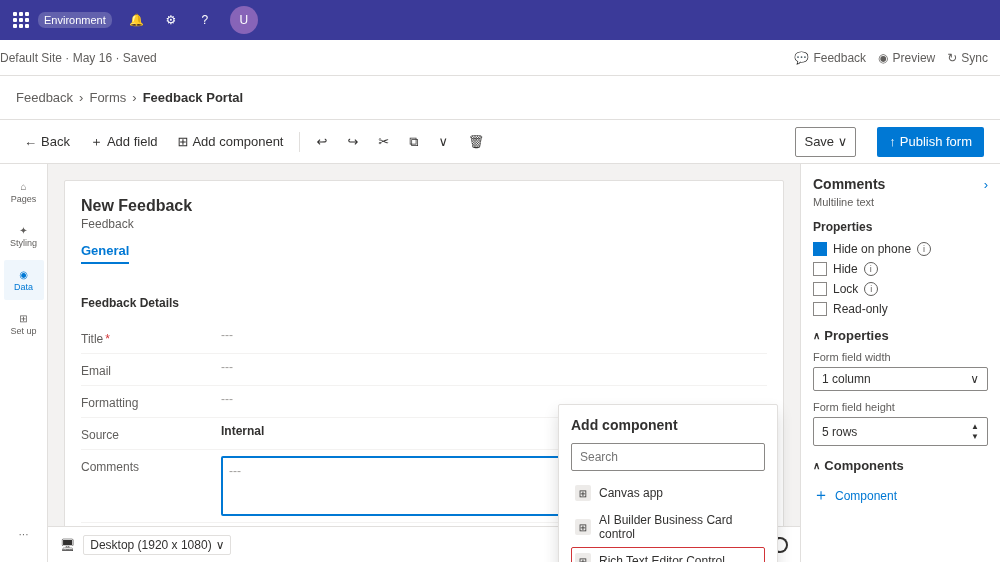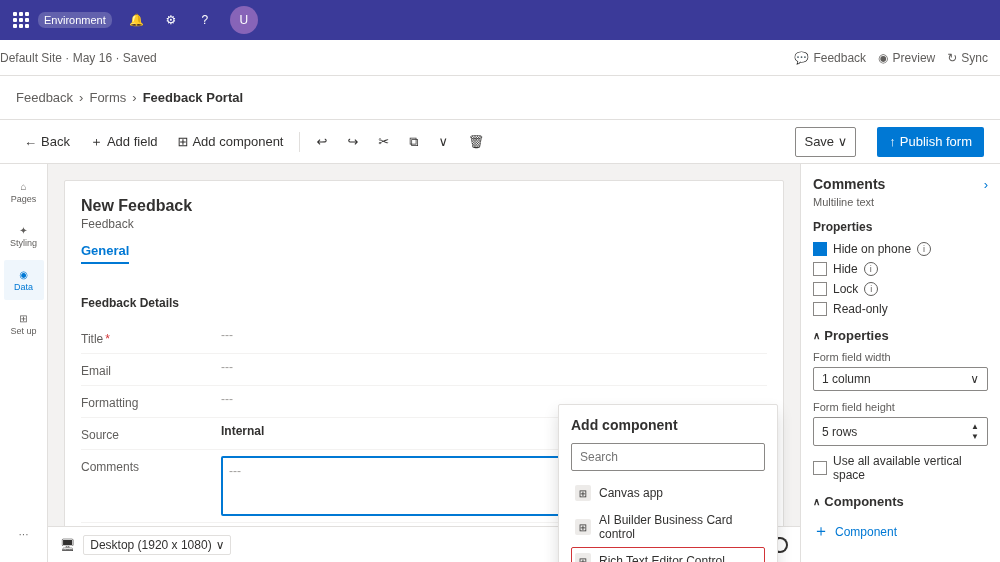--- a/index.html
+++ b/index.html
@@ -561,24 +561,20 @@
 
       <div class="field-label">Form field height</div>
       <div class="select-box" style="margin-bottom:8px;">
         <span>5 rows</span>
         <div style="display:flex;flex-direction:column;gap:1px;">
           <span style="font-size:8px;">▲</span>
           <span style="font-size:8px;">▼</span>
         </div>
       </div>
 
-      <div class="prop-row">
-        <div class="checkbox"></div>
-        <span>Use all available vertical space</span>
-      </div>
     </div>
 
     <div style="margin-top:12px;">
       <div class="section-header">
         <span class="chevron">∧</span>
         <span>Components</span>
       </div>
       <div class="component-btn">
         <span style="font-size:16px;">＋</span>
         <span>Component</span>

